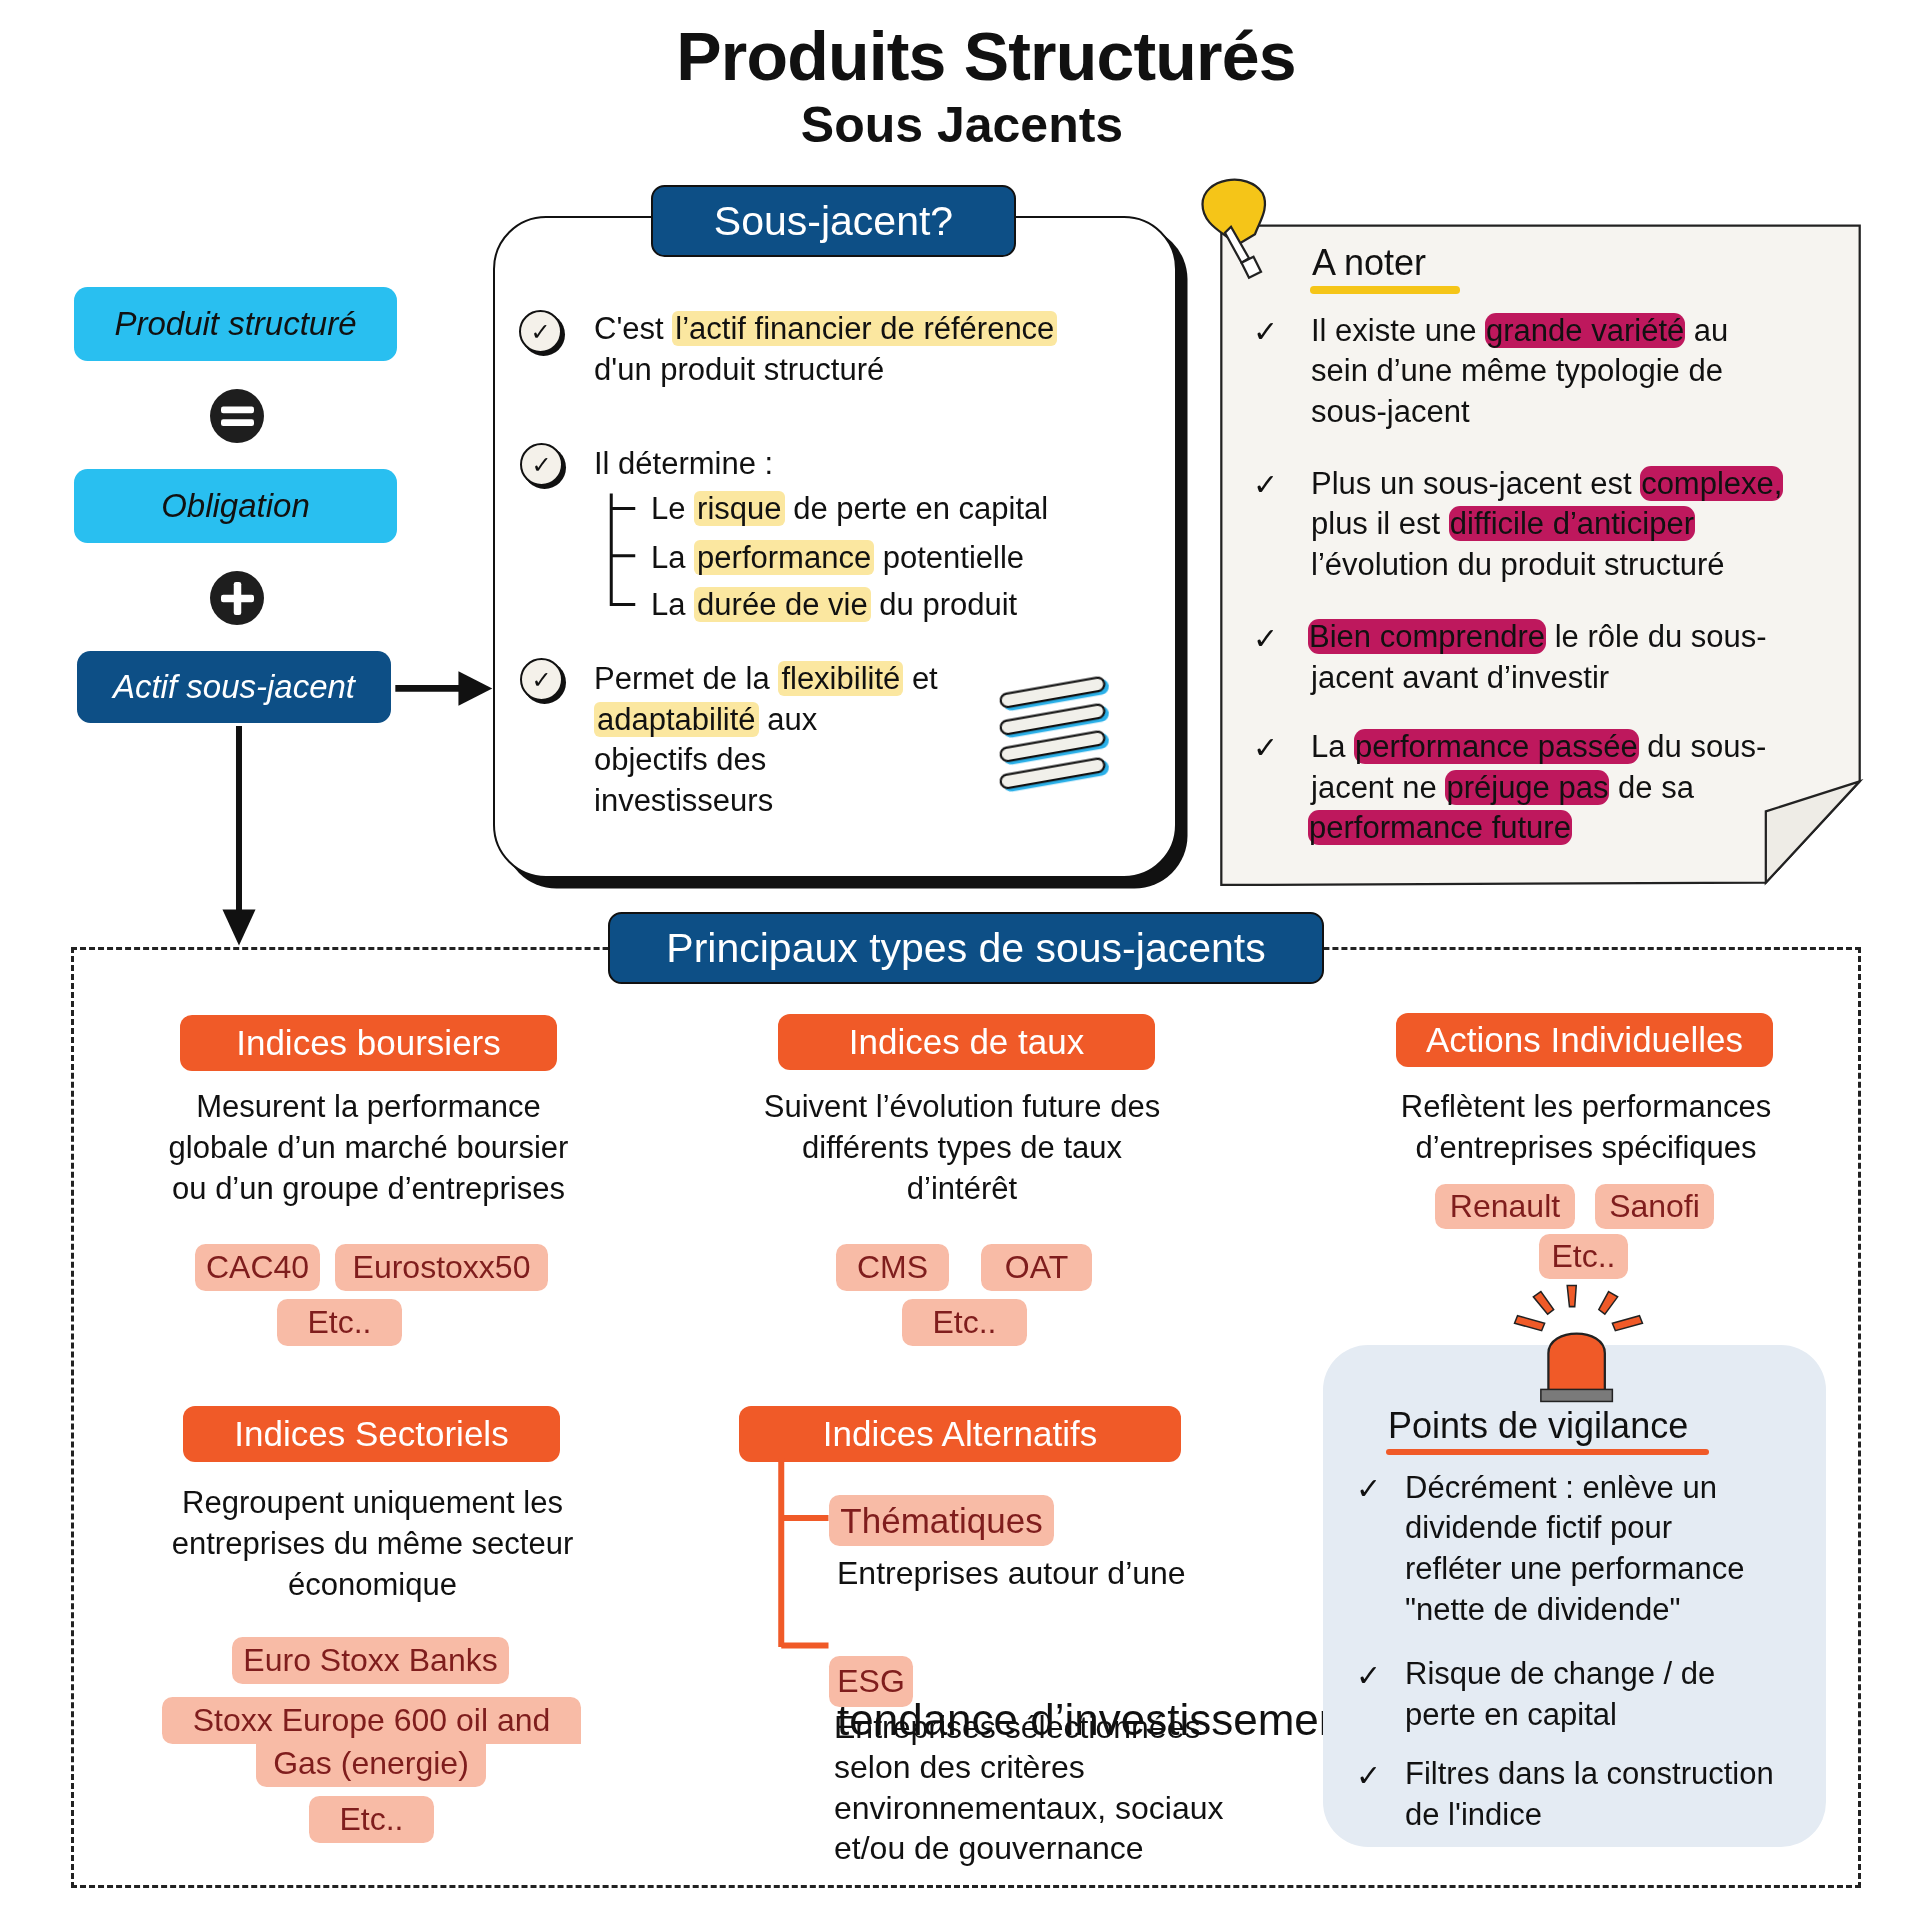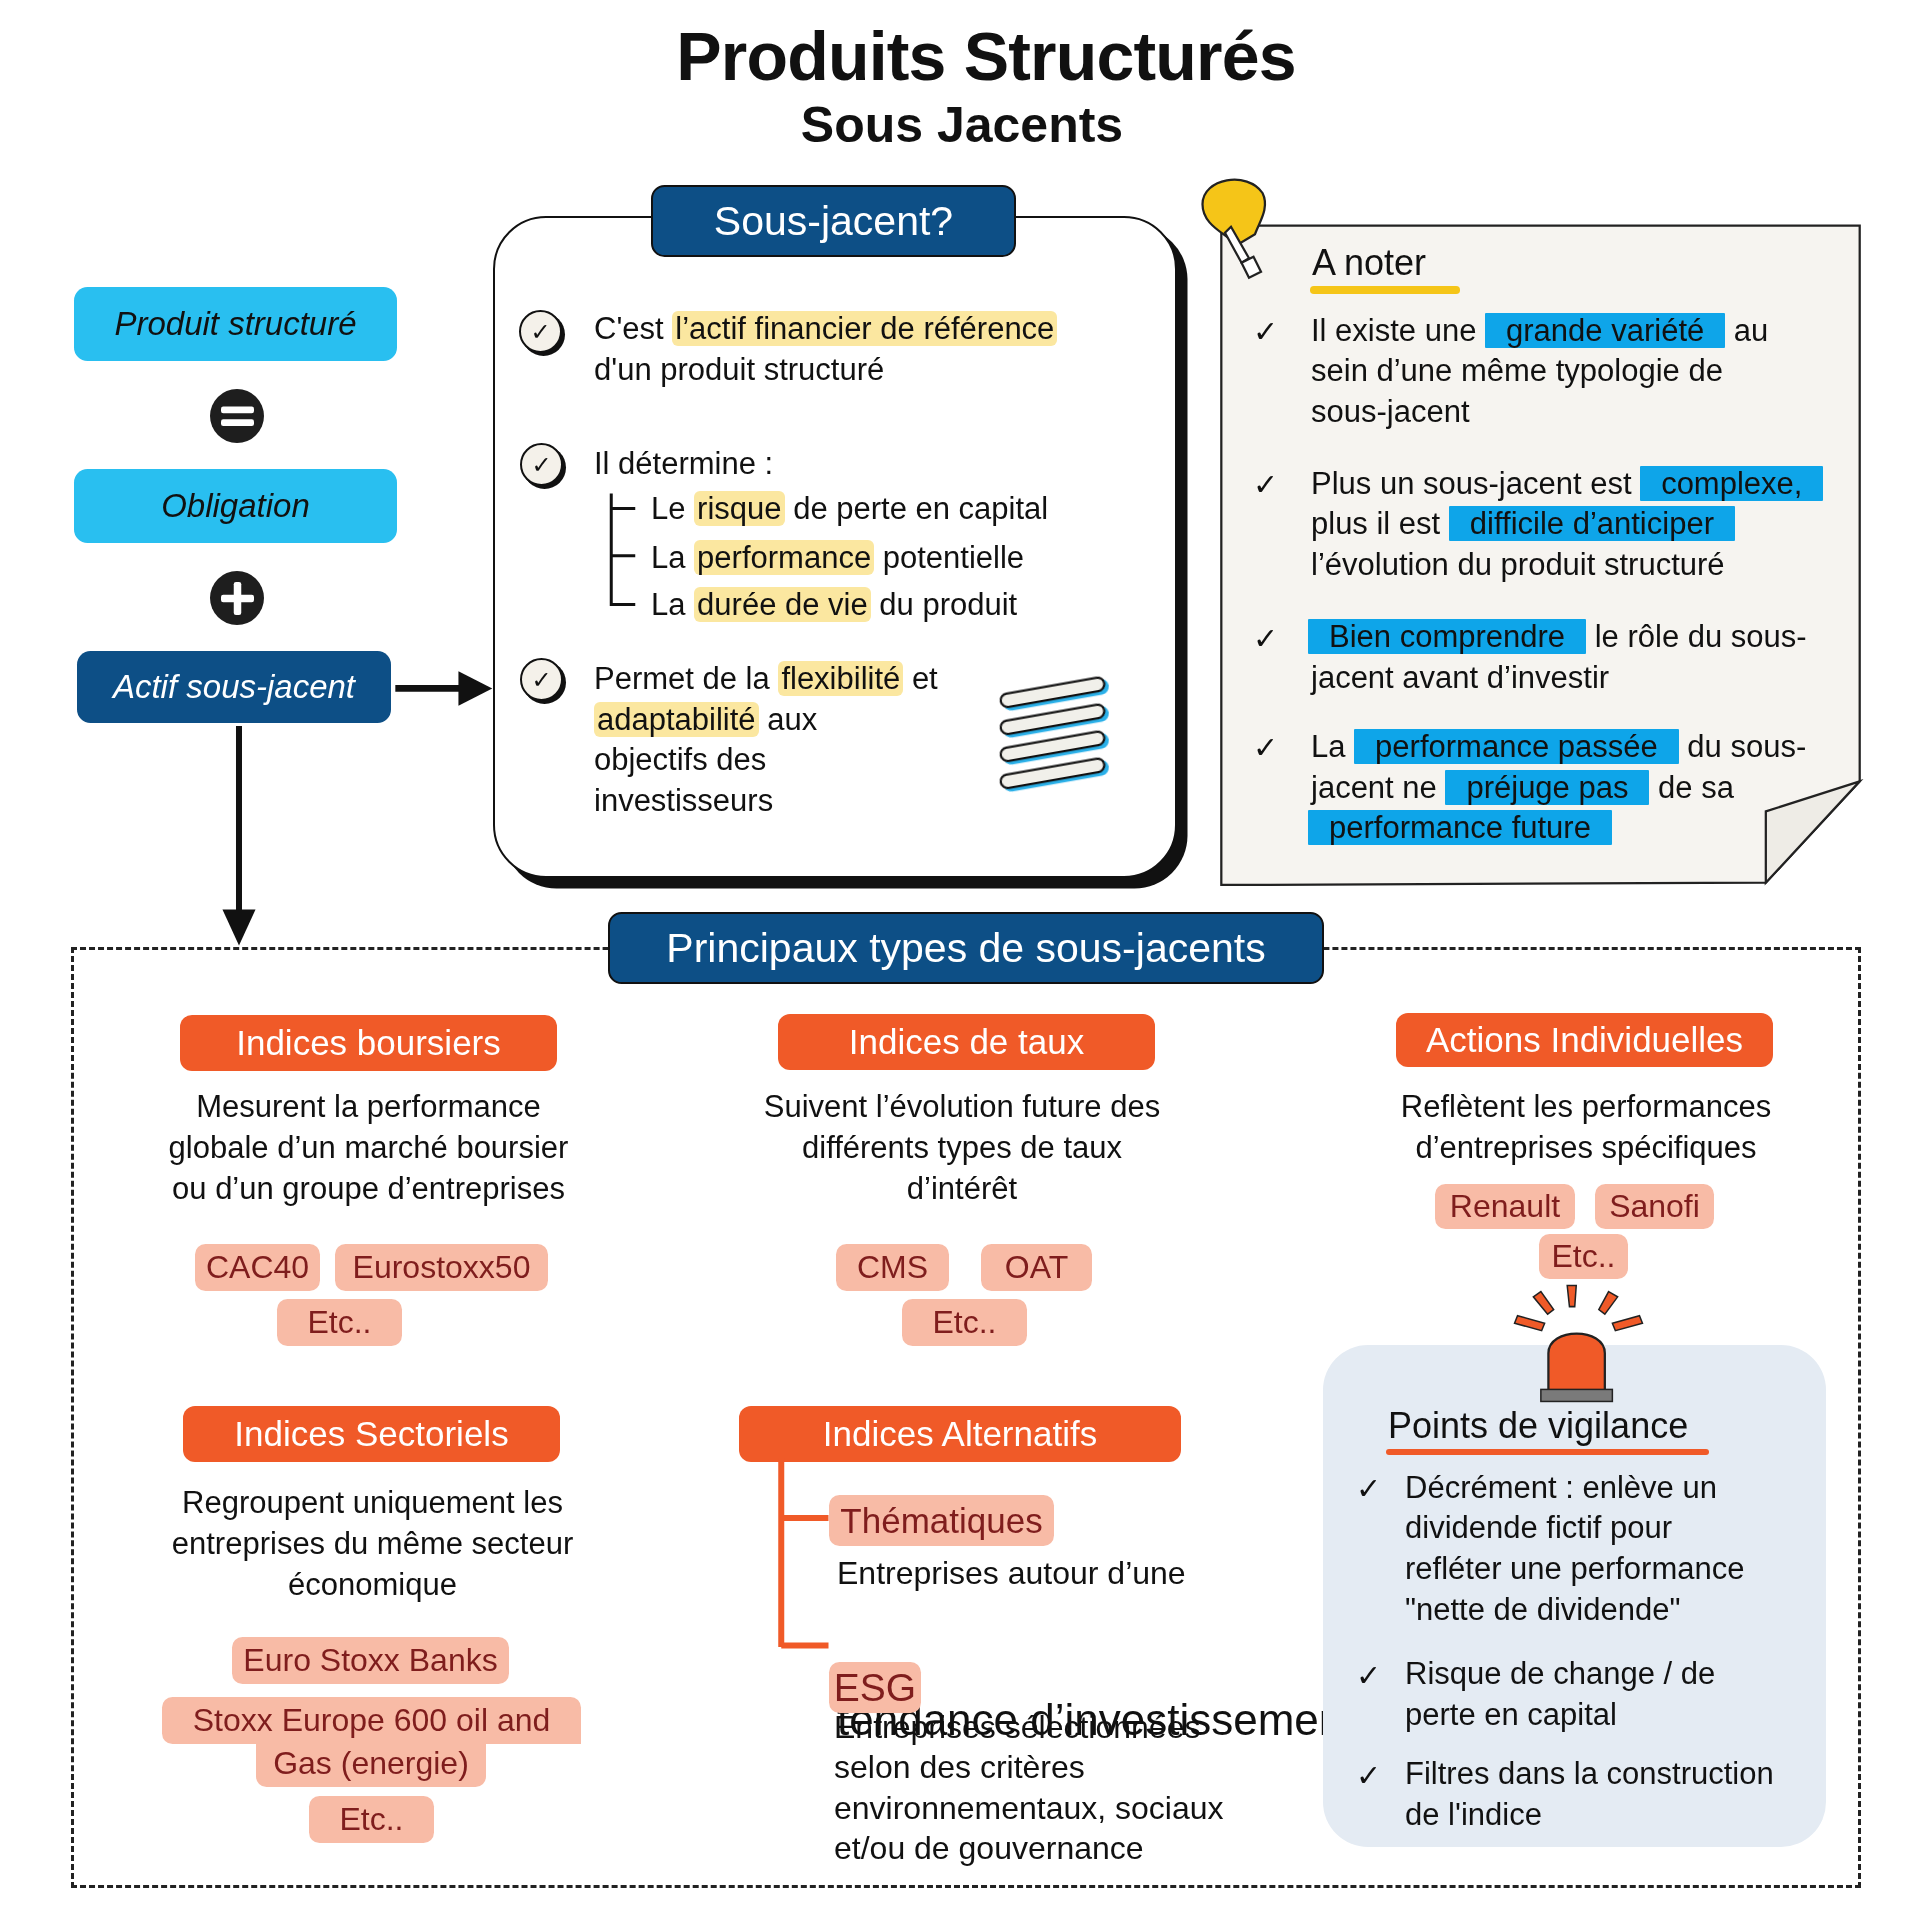--- a/index.html
+++ b/index.html
@@ -8,21 +8,21 @@
   .title{left:0;width:1924px;top:16.5px;text-align:center;font-size:68px;font-weight:bold;letter-spacing:-0.8px;padding-left:24px;}
   .subtitle{left:0;width:1924px;top:96px;text-align:center;font-size:50px;font-weight:bold;}
   .pill{display:flex;align-items:center;justify-content:center;border-radius:13.5px;font-size:33px;font-style:italic;}
   .lightblue{background:#29bff0;color:#111;}
   .darkblue{background:#0d4f86;color:#fff;border:2.3px solid #0a2a44;}
   .opcircle{width:54px;height:54px;border-radius:50%;background:#1e1e1e;display:flex;align-items:center;justify-content:center;}
   .box1{left:493px;top:216px;width:680px;height:658px;border:2.3px solid #111;border-radius:53px;background:#fff;box-shadow:10.5px 10.5px 0 #111;}
   .tab{display:flex;align-items:center;justify-content:center;background:#0d4f86;color:#fff;border:2.3px solid #111;border-radius:13.5px;font-size:41px;}
   .line{font-size:31px;line-height:41px;white-space:nowrap;}
   .hl{background:#fbe7a0;border-radius:6px;padding:0 3px;}
-  .hg{background:#0ea5e9;border-radius:1px;padding:0 21px;}
+  .hg{background:#be185d;border-radius:11px;padding:0 1px;}
   .chk{width:39px;height:39px;border-radius:50%;border:2.3px solid #111;background:#f4f1ea;box-shadow:3px 3px 0 #111;display:flex;align-items:center;justify-content:center;font-size:24px;font-weight:bold;}
   .tick{font-size:30px;font-weight:bold;}
   .dashed{left:71px;top:947px;width:1784px;height:935px;border:3px dashed #222;}
   .orange{background:#f05a28;color:#fff;border-radius:12px;display:flex;align-items:center;justify-content:center;font-size:35px;}
   .chip{background:#f8bba6;border-radius:10.5px;display:flex;align-items:center;justify-content:center;font-size:32px;color:#7f1d1d;}
   .desc{text-align:center;font-size:31px;line-height:41px;}
   .vig{left:1323px;top:1345px;width:503px;height:502px;background:#e4ebf3;border-radius:45px;}
 </style>
 </head>
 <body>
@@ -170,21 +170,21 @@
 <div class="abs chip" style="left:256px;top:1740px;width:230px;height:47px;border-radius:0 0 10.5px 10.5px;">Gas (energie)</div>
 <div class="abs chip" style="left:309px;top:1796px;width:125px;height:47px;">Etc..</div>
 
 <div class="abs orange" style="left:739px;top:1406px;width:442px;height:56px;">Indices Alternatifs</div>
 <svg class="abs" style="left:767px;top:1458px;" width="75" height="225" viewBox="0 0 100 300">
   <path d="M19 0 V252 M19 80 H82 M19 250 H82" stroke="#f05a28" stroke-width="8" fill="none"></path>
 </svg>
 <div class="abs chip" style="left:829px;top:1495px;width:225px;height:51px;font-size:35px;">Thématiques</div>
 <div class="abs line" style="left:837px;top:1553px;font-size:32px;">Entreprises autour d’une</div>
 <div class="abs line" style="left:837px;top:1671px;font-size:44px;margin-top:28px;">tendance d’investissement</div>
-<div class="abs chip" style="left:829px;top:1656px;width:92px;height:51px;font-size:39px;margin-top:6px;">ESG</div>
+<div class="abs chip" style="left:829px;top:1656px;width:84px;height:51px;font-size:32px;">ESG</div>
 <div class="abs line" style="left:834px;top:1707px;font-size:32px;">Entreprises sélectionnées</div>
 <div class="abs line" style="left:834px;top:1747px;font-size:32px;">selon des critères</div>
 <div class="abs line" style="left:834px;top:1788px;font-size:32px;">environnementaux, sociaux</div>
 <div class="abs line" style="left:834px;top:1828px;font-size:32px;">et/ou de gouvernance</div>
 
 <div class="abs vig"></div>
 <svg class="abs" style="left:1507px;top:1278px;" width="143" height="128" viewBox="0 0 190 170">
   <g fill="#f05a28" stroke="#222" stroke-width="2">
     <polygon points="80,10 92,10 90,38 83,38"></polygon>
     <polygon points="35,25 45,18 62,42 54,48"></polygon>

